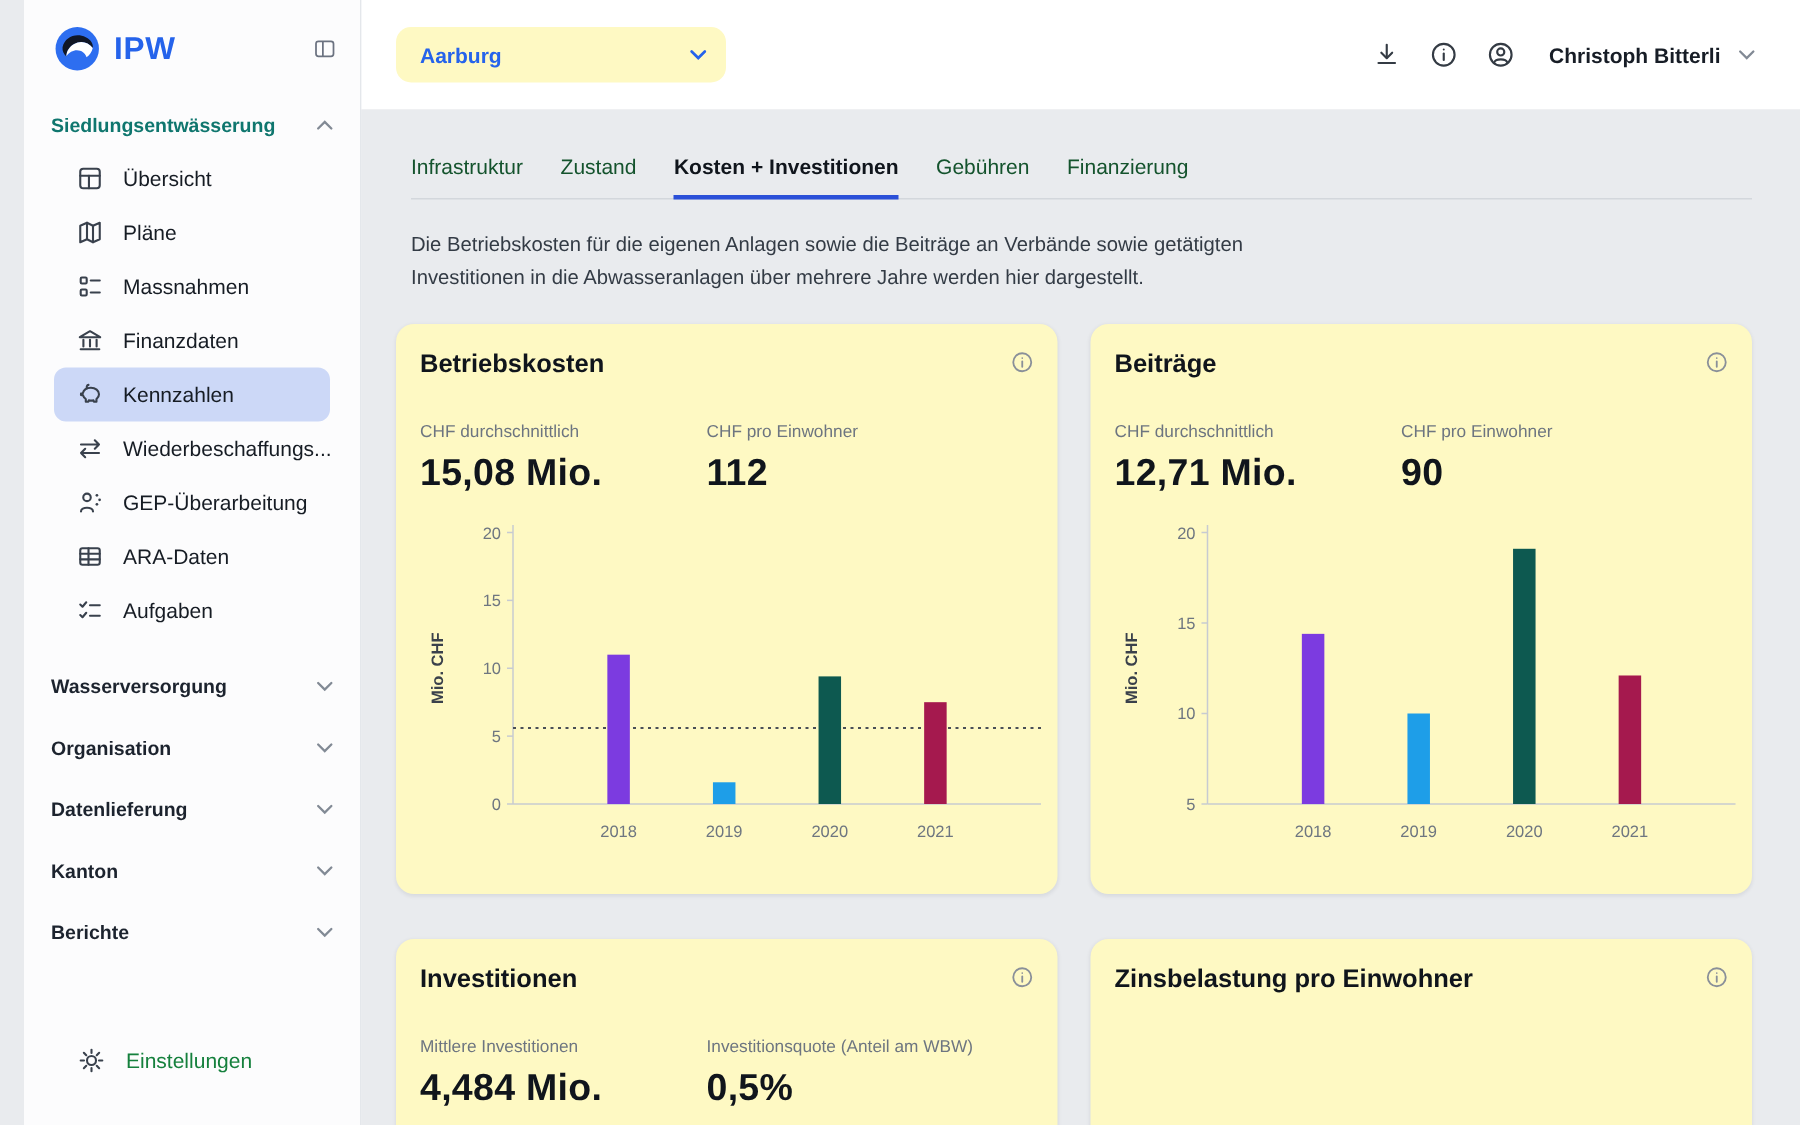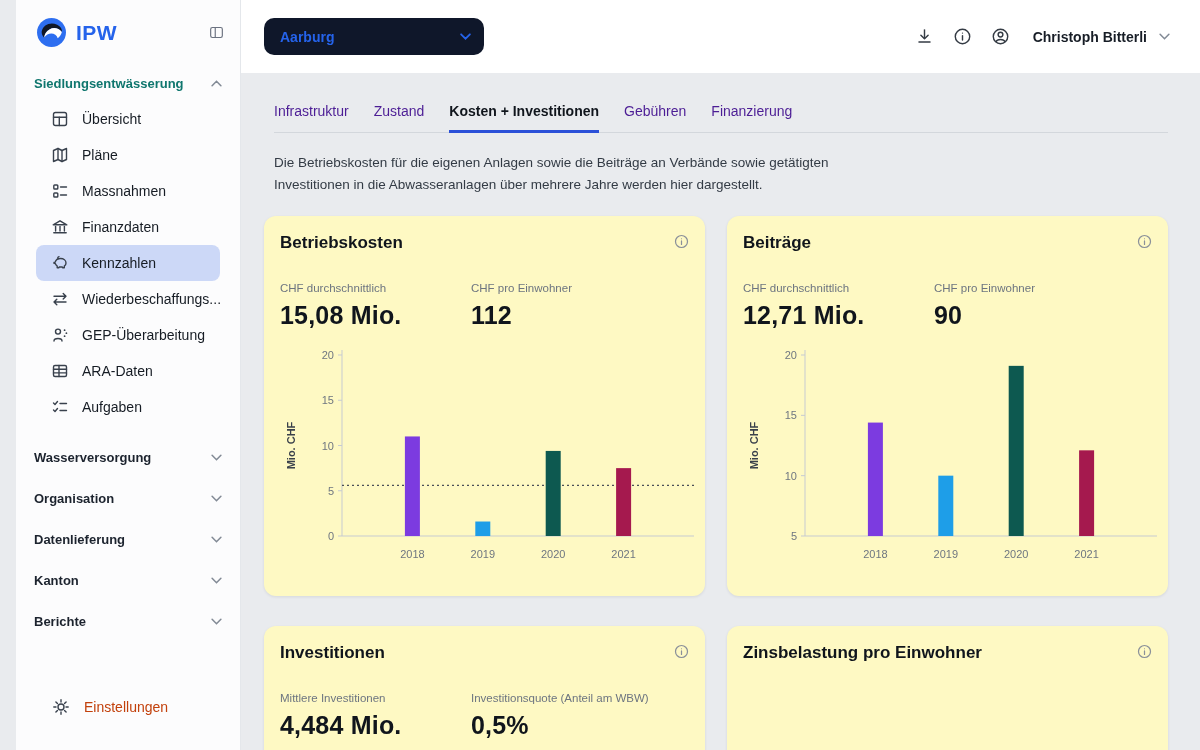--- a/index.html
+++ b/index.html
@@ -23,41 +23,41 @@
   .chev { color:#828a95; display:flex; }
   .nav-list { display:flex; flex-direction:column; }
   .nav-item { display:flex; align-items:center; gap:13px; height:36px; margin:0 20px;
               padding:0 8px 0 15px; border-radius:8px; font-size:14px; color:#161c24;
               cursor:pointer; white-space:nowrap; overflow:hidden; }
   .nav-item.selected { background:#ccd8f7; }
   .nav-icon { width:18px; height:18px; display:flex; align-items:center; justify-content:center;
               color:#39414d; flex:none; }
   .nav-icon svg { stroke:#39414d; fill:none; stroke-width:1.4; stroke-linecap:round; stroke-linejoin:round; }
   .settings-row { margin-top:auto; margin-bottom:24px; display:flex; align-items:center; gap:14px;
-                  padding:10px 18px 10px 36px; font-size:14px; color:#c2410c; cursor:pointer; }
+                  padding:10px 18px 10px 36px; font-size:14px; color:#15803d; cursor:pointer; }
   .nav-gap { height:12px; }
 
   
   .main { flex:1; display:flex; flex-direction:column; min-width:0; }
   .topband { height:73px; background:#ffffff; display:flex; align-items:center;
              padding:0 30px 0 23px; flex:none; }
-  .muni-select { width:220px; height:37px; background:#0f172a; border-radius:10px;
+  .muni-select { width:220px; height:37px; background:#fef9c3; border-radius:10px;
                  display:flex; align-items:center; justify-content:space-between;
                  padding:0 13px 0 16px; cursor:pointer; }
   .muni-select .val { color:#2563eb; font-weight:700; font-size:14px; }
   .muni-select .chev { color:#2563eb; }
   .top-actions { margin-left:auto; display:flex; align-items:center; gap:19px; }
   .icon-btn { display:flex; align-items:center; justify-content:center; cursor:pointer; color:#343b44; }
   .icon-btn svg { stroke:#343b44; fill:none; stroke-width:1.5; stroke-linecap:round; stroke-linejoin:round; }
   .user-menu { display:flex; align-items:center; gap:12px; cursor:pointer; margin-left:4px; }
   .user-name { font-size:14px; font-weight:600; color:#171d26; }
 
   .content { flex:1; background:#e9ebee; padding:0 32px 0 23px; overflow:hidden; }
   .tabs-row { display:flex; margin:30px 0 0 10px; border-bottom:1px solid #d3d7dc; }
-  .tab { font-size:14px; color:#4c1d95; padding:0 0 11px 0; margin-right:25px; cursor:pointer;
+  .tab { font-size:14px; color:#14532d; padding:0 0 11px 0; margin-right:25px; cursor:pointer;
          border-bottom:3px solid transparent; margin-bottom:-1px; }
   .tab.active { color:#10151c; font-weight:700; border-bottom-color:#2b50d8; }
   .description { margin:19px 0 0 10px; max-width:585px; font-size:13.5px; line-height:1.6;
                  color:#333b45; }
 
   .cards-grid { display:grid; grid-template-columns:1fr 1fr; grid-template-rows:380px 380px;
                 gap:30px 22px; margin-top:21px; }
   .card { background:#fef9c3; border-radius:12px; box-shadow:0 1px 3px rgba(16,24,40,.09);
           padding:17px 16px 0 16px; overflow:hidden; }
   .card-head { display:flex; align-items:flex-start; justify-content:space-between; }

